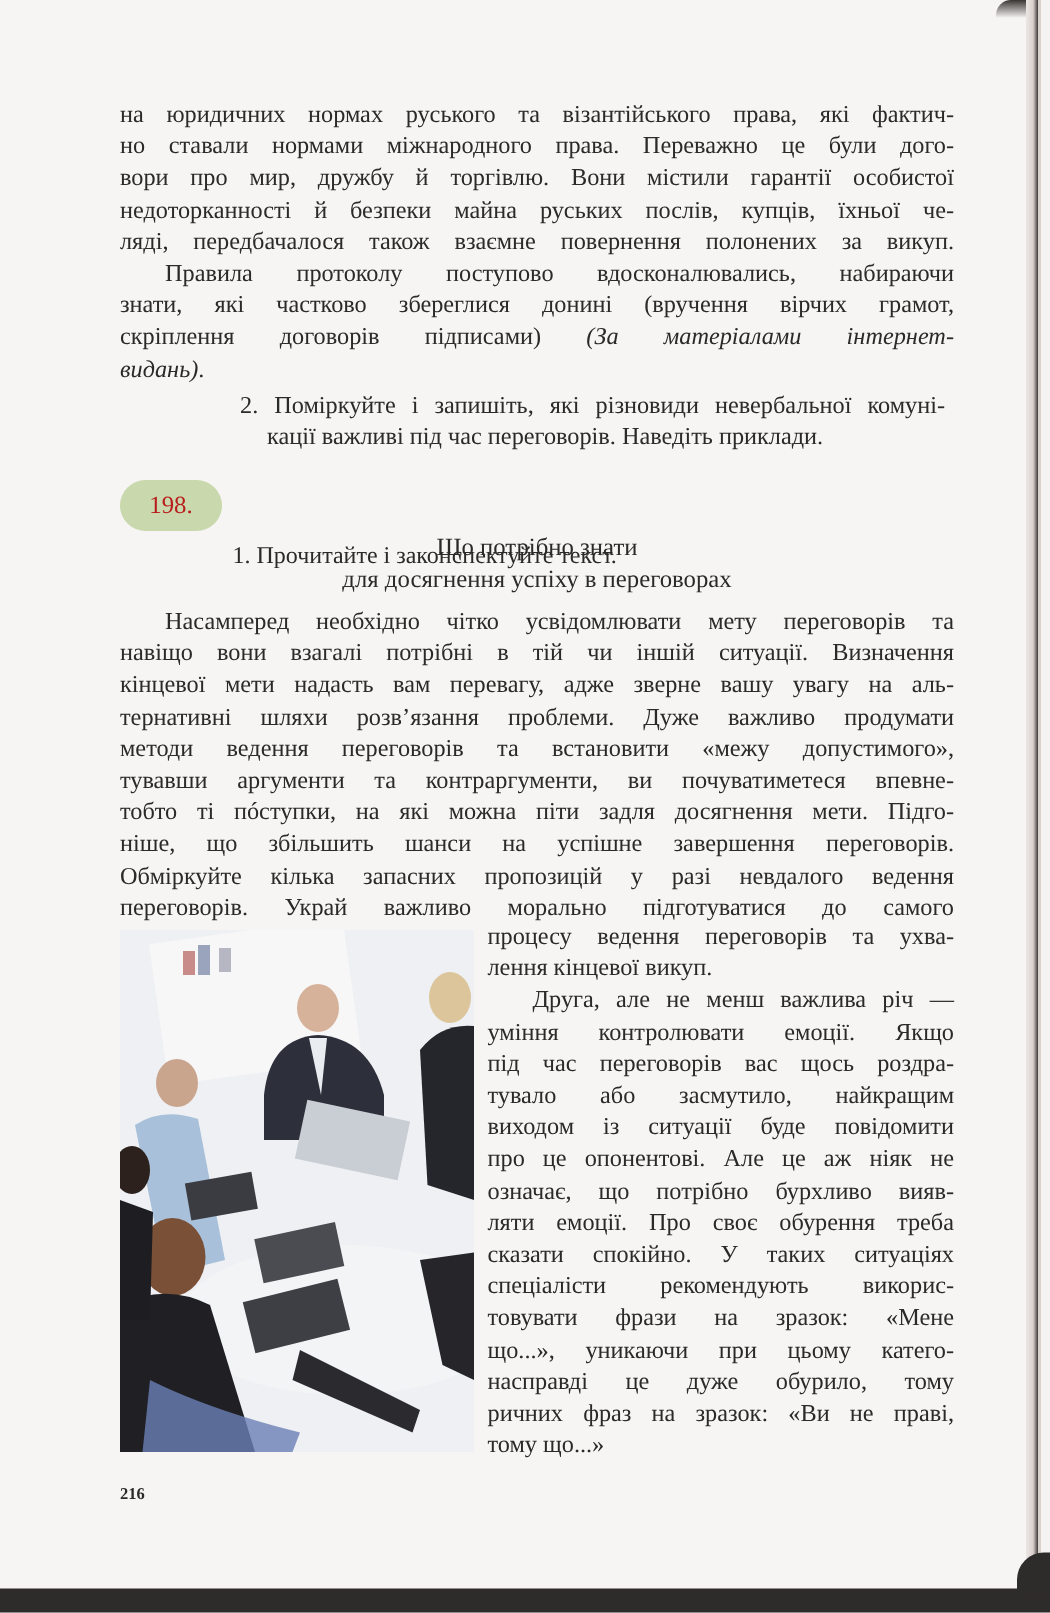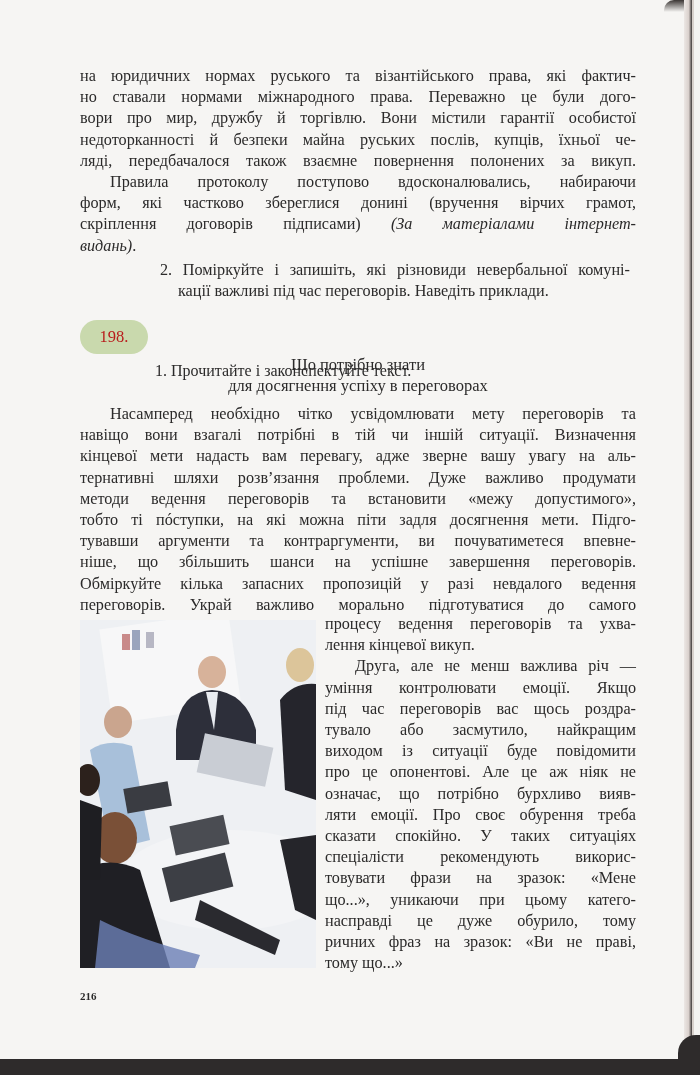--- a/index.html
+++ b/index.html
@@ -73,21 +73,21 @@
   <div class="top-shadow"></div>
   <div class="right-edge"></div>
 
   <div class="text-block" style="top:66px;">
     <span class="line">на юридичних нормах руського та візантійського права, які фактич-</span>
     <span class="line">но ставали нормами міжнародного права. Переважно це були дого-</span>
     <span class="line">вори про мир, дружбу й торгівлю. Вони містили гарантії особистої</span>
     <span class="line">недоторканності й безпеки майна руських послів, купців, їхньої че-</span>
     <span class="line">ляді, передбачалося також взаємне повернення полонених за викуп.</span>
     <span class="line indent">Правила протоколу поступово вдосконалювались, набираючи</span>
-    <span class="line">форм, які частково збереглися донині (вручення вірчих грамот,</span>
+    <span class="line">знати, які частково збереглися донині (вручення вірчих грамот,</span>
     <span class="line"><span>скріплення договорів підписами)</span> <span class="italic">(За матеріалами інтернет-</span></span>
     <span class="line last"><span class="italic">видань)</span><span>.</span></span>
   </div>
 
   <div class="task" style="top:260px;">
     <span class="line">2. Поміркуйте і запишіть, які різновиди невербальної комуні-</span>
     <span class="line last cont">кації важливі під час переговорів. Наведіть приклади.</span>
   </div>
 
   <div class="badge">198.</div>
@@ -97,22 +97,22 @@
     <div>Що потрібно знати</div>
     <div>для досягнення успіху в переговорах</div>
   </div>
 
   <div class="text-block" style="top:404px;">
     <span class="line indent">Насамперед необхідно чітко усвідомлювати мету переговорів та</span>
     <span class="line">навіщо вони взагалі потрібні в тій чи іншій ситуації. Визначення</span>
     <span class="line">кінцевої мети надасть вам перевагу, адже зверне вашу увагу на аль-</span>
     <span class="line">тернативні шляхи розв’язання проблеми. Дуже важливо продумати</span>
     <span class="line">методи ведення переговорів та встановити «межу допустимого»,</span>
+    <span class="line">тувавши аргументи та контраргументи, ви почуватиметеся впевне-</span>
     <span class="line">тобто ті пóступки, на які можна піти задля досягнення мети. Підго-</span>
-    <span class="line">тувавши аргументи та контраргументи, ви почуватиметеся впевне-</span>
     <span class="line">ніше, що збільшить шанси на успішне завершення переговорів.</span>
     <span class="line">Обміркуйте кілька запасних пропозицій у разі невдалого ведення</span>
     <span class="line">переговорів. Украй важливо морально підготуватися до самого</span>
   </div>
 
   <div class="photo">
     <svg width="236" height="348" viewBox="0 0 236 348">
       <rect x="0" y="0" width="236" height="348" fill="#eef0f3"></rect>
       <rect x="25" y="0" width="130" height="95" fill="#f7f7f8" transform="rotate(-8 90 45)"></rect>
       <rect x="42" y="14" width="8" height="16" fill="#c98a8a"></rect>

